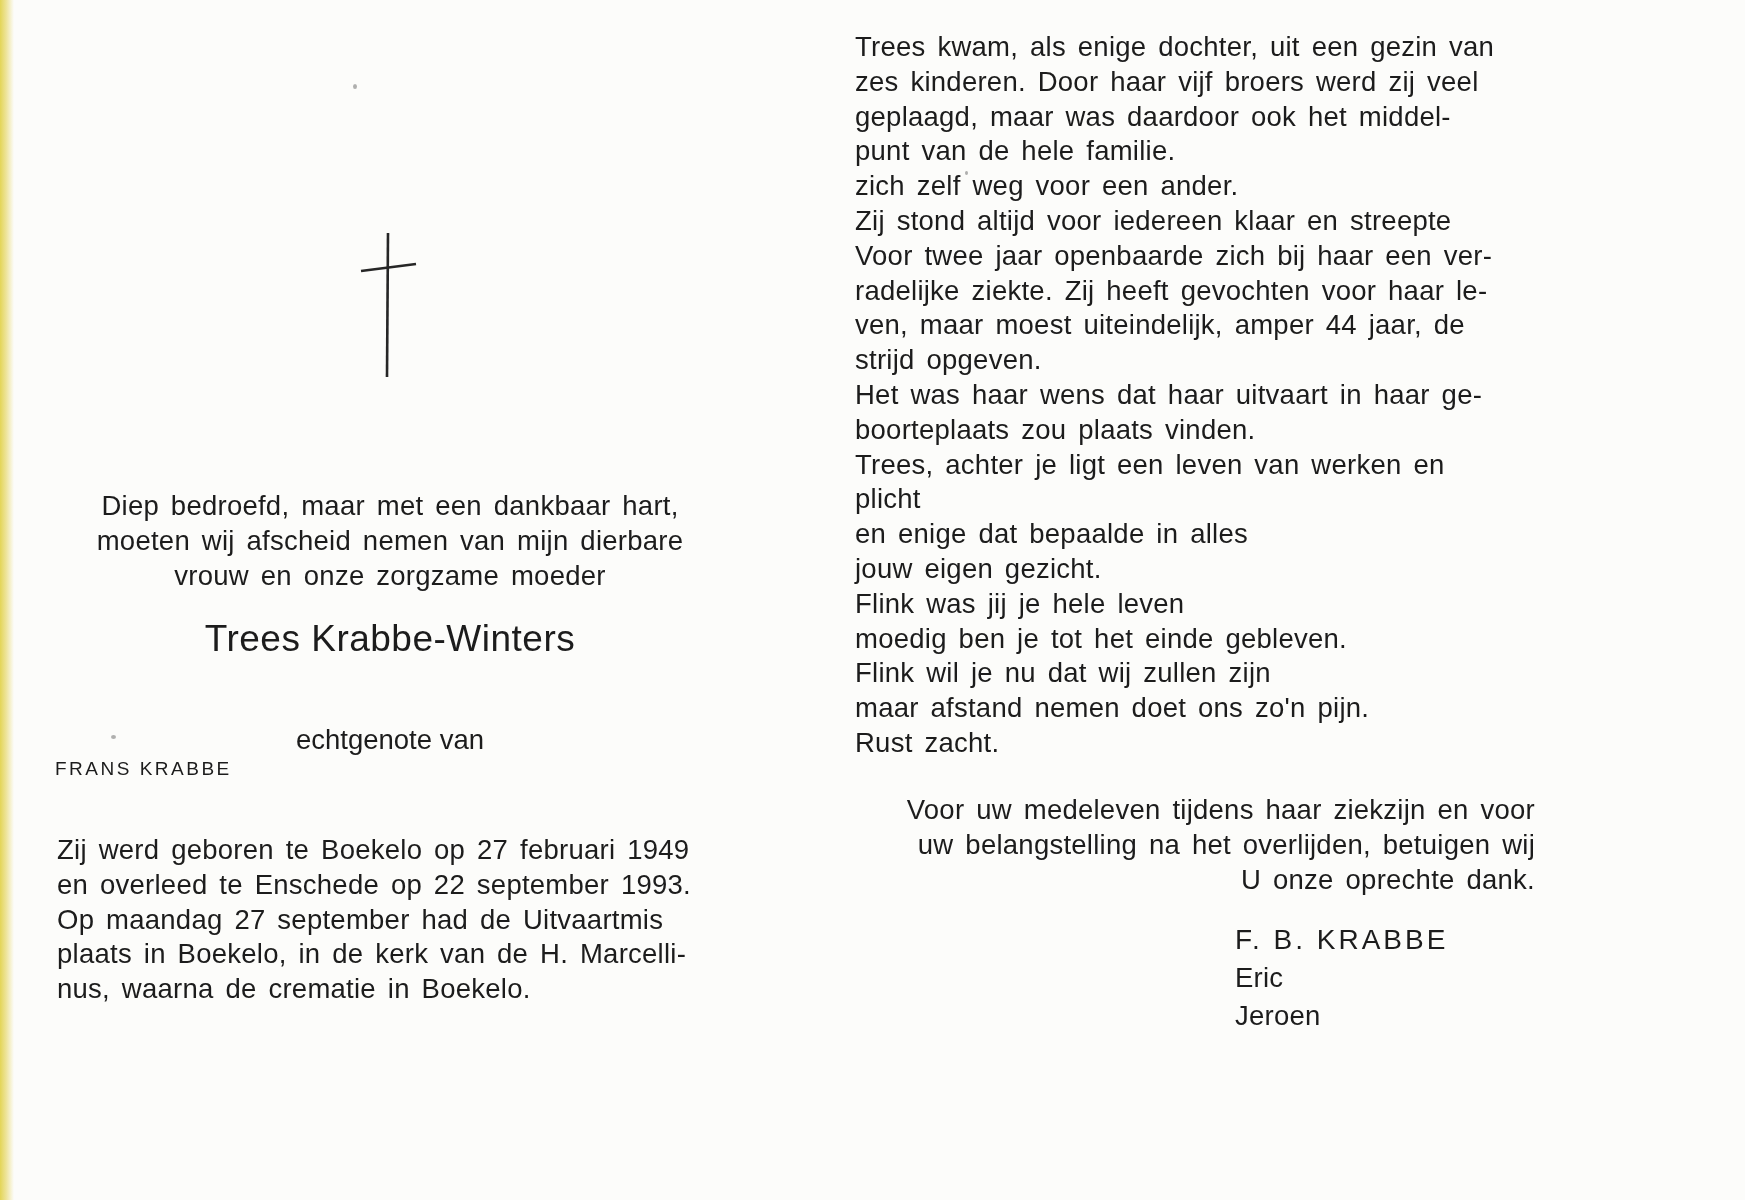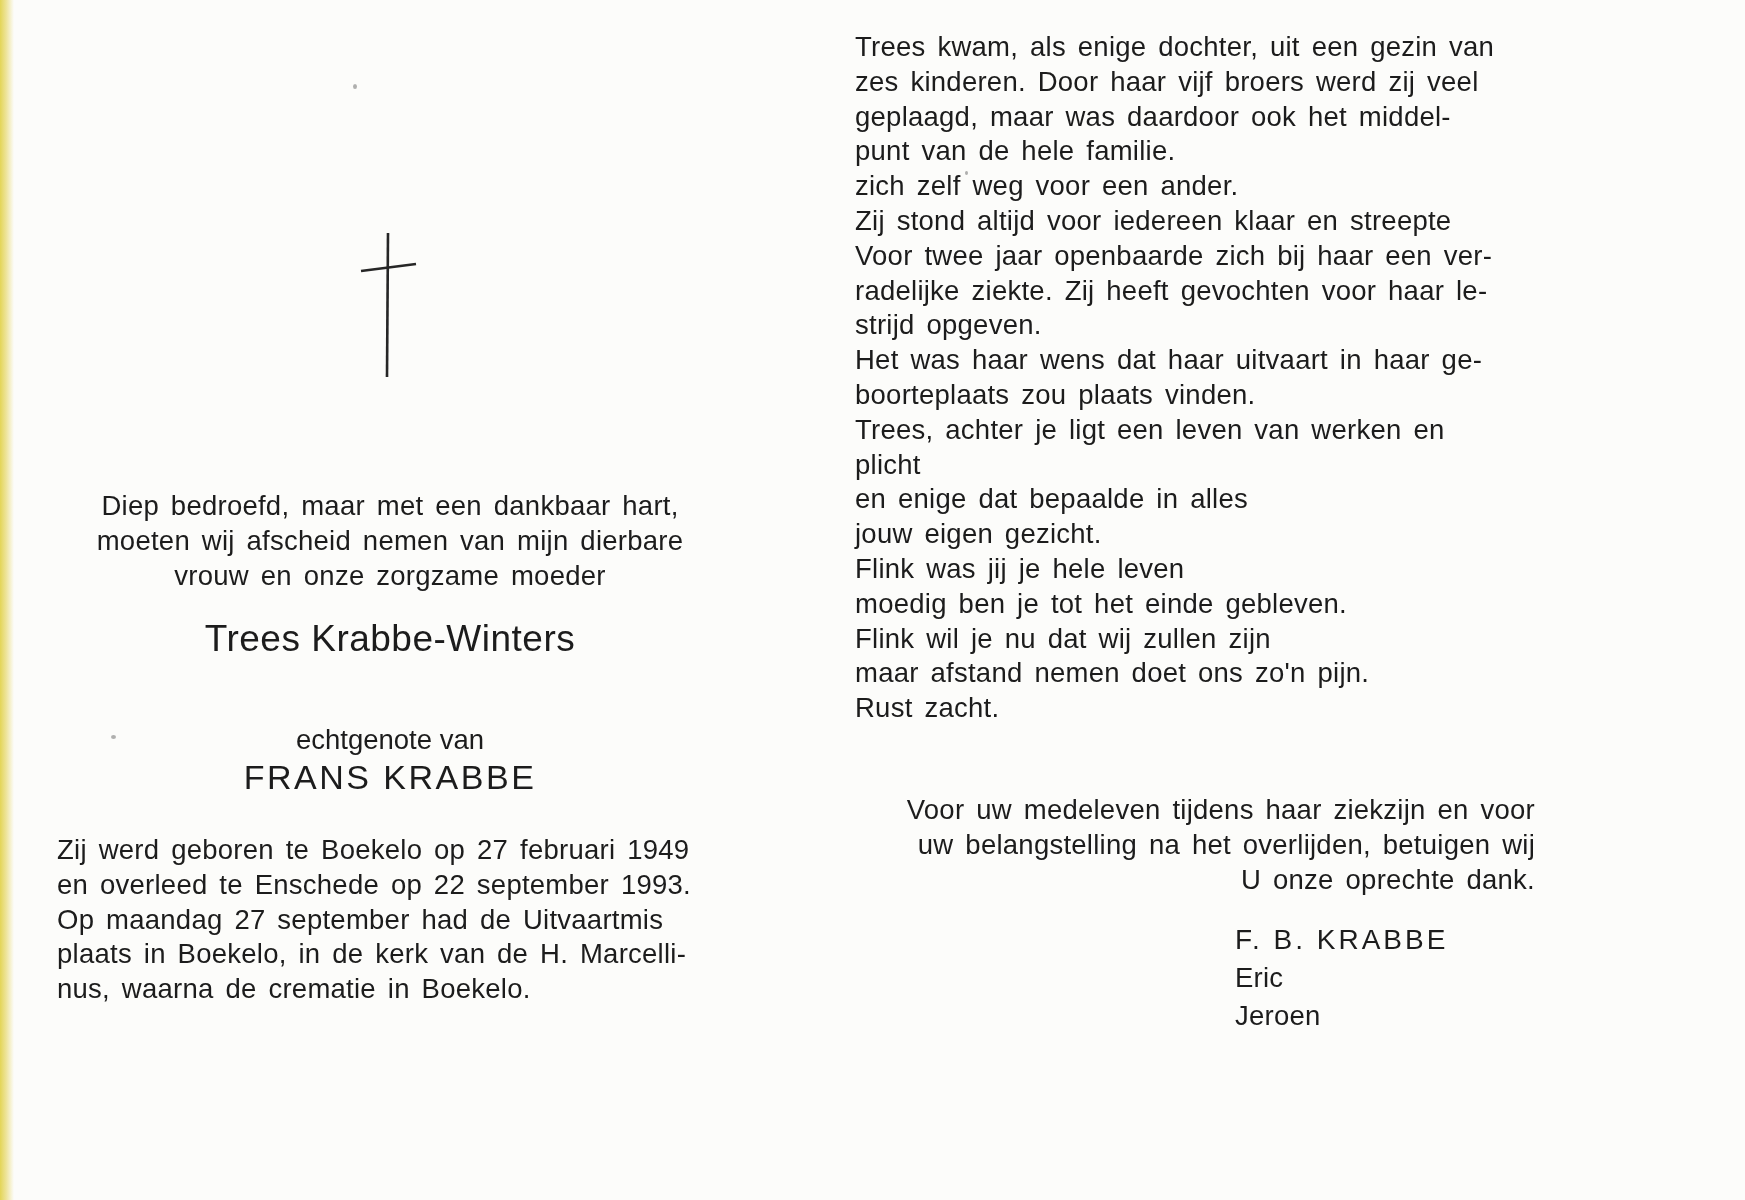--- a/index.html
+++ b/index.html
@@ -54,22 +54,22 @@
     line-height: 46px;
     letter-spacing: 0.5px;
   }
   .relation {
     left: 55px; top: 724px; width: 670px;
     text-align: center;
     font-size: 27.5px;
   }
   .spouse {
     left: 55px; top: 758px; width: 670px;
-    text-align: center;
-    font-size: 34px;
+    text-align: left;
+    font-size: 19px;
     letter-spacing: 2.5px;
   }
   .life-details {
     left: 57px; top: 833px; width: 680px;
     text-align: left;
   }
 
   
   .memorial {
     left: 855px; top: 30px; width: 680px;
@@ -134,20 +134,21 @@
 
     <div class="block memorial body-text">
         <div class="tline">Trees kwam, als enige dochter, uit een gezin van</div>
         <div class="tline">zes kinderen. Door haar vijf broers werd zij veel</div>
         <div class="tline">geplaagd, maar was daardoor ook het middel-</div>
         <div class="tline">punt van de hele familie.</div>
         <div class="tline">zich zelf weg voor een ander.</div>
         <div class="tline">Zij stond altijd voor iedereen klaar en streepte</div>
         <div class="tline">Voor twee jaar openbaarde zich bij haar een ver-</div>
         <div class="tline">radelijke ziekte. Zij heeft gevochten voor haar le-</div>
+        <div class="tline">ven, maar moest uiteindelijk, amper 44 jaar, de</div>
         <div class="tline">strijd opgeven.</div>
         <div class="tline">Het was haar wens dat haar uitvaart in haar ge-</div>
         <div class="tline">boorteplaats zou plaats vinden.</div>
         <div class="tline">Trees, achter je ligt een leven van werken en</div>
         <div class="tline">plicht</div>
         <div class="tline">en enige dat bepaalde in alles</div>
         <div class="tline">jouw eigen gezicht.</div>
         <div class="tline">Flink was jij je hele leven</div>
         <div class="tline">moedig ben je tot het einde gebleven.</div>
         <div class="tline">Flink wil je nu dat wij zullen zijn</div>

